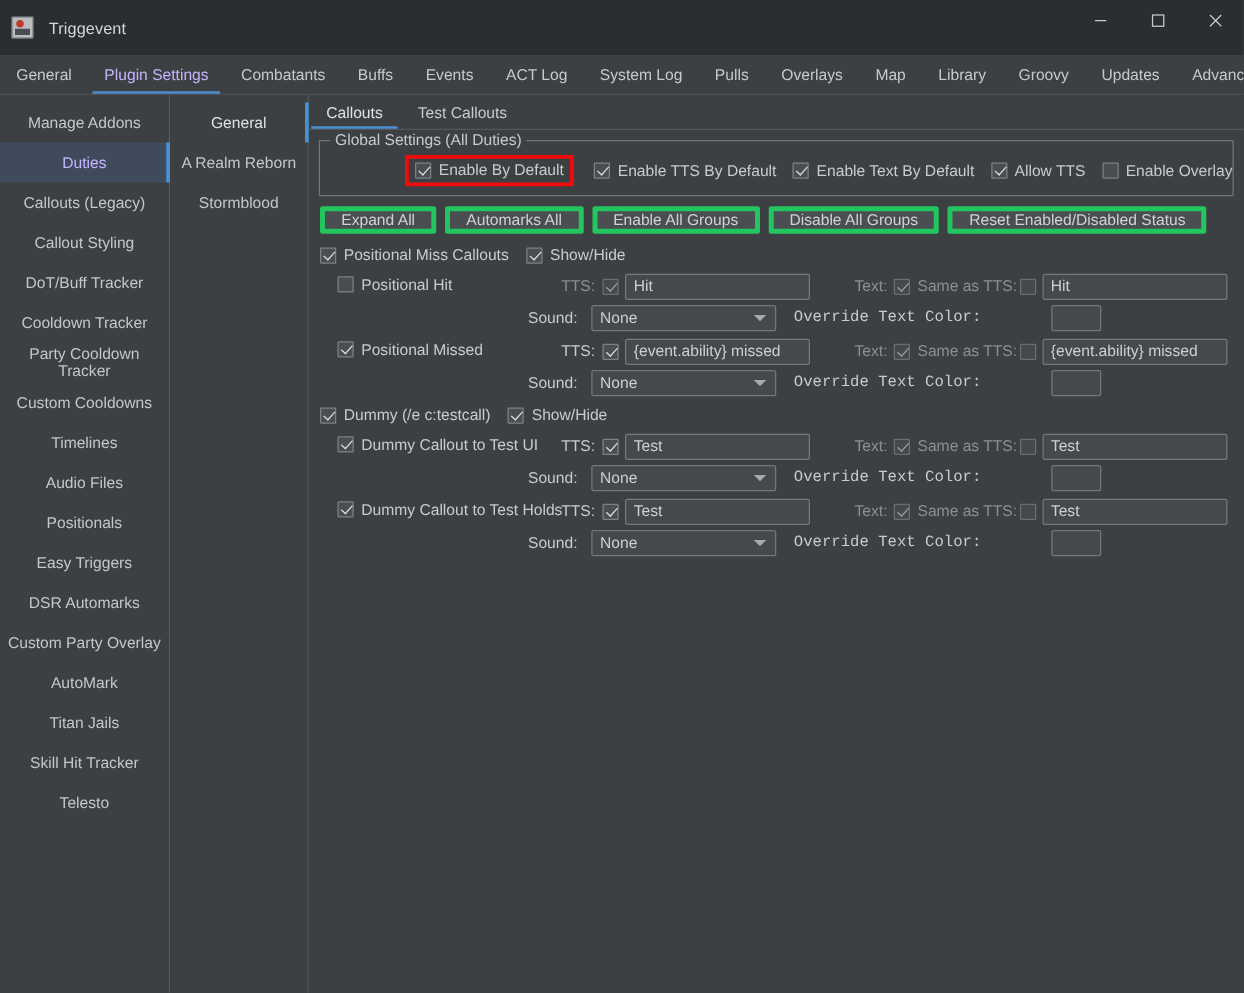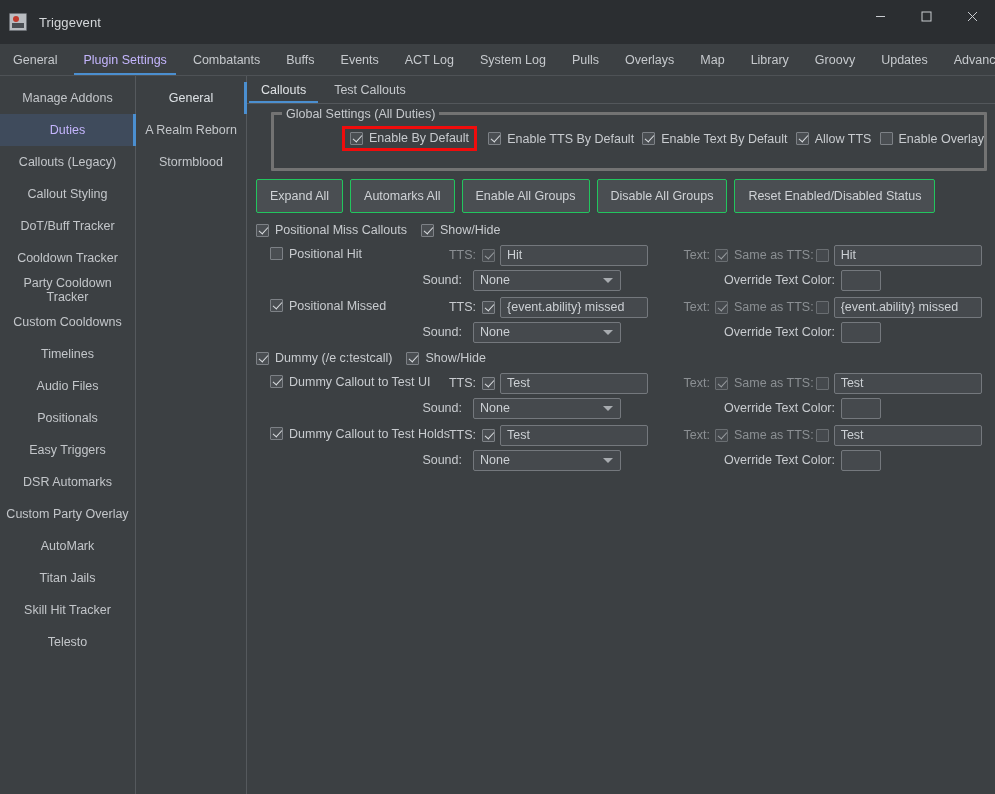--- a/index.html
+++ b/index.html
@@ -196,25 +196,25 @@
   .panel-inner {
     flex: 1;
     padding: 8px 5px 5px 3px;
     display: flex;
     flex-direction: column;
     min-height: 0;
   }
 
   
   .groupbox {
-    border: 3px solid #737373;
+    border: 1px solid #737373;
     border-radius: 1px;
     position: relative;
-    margin: 0 3px 8px 21px;
-    padding: 14px 0 20px 0;
+    margin: 0 3px 8px 5px;
+    padding: 14px 0 10px 0;
     flex: none;
   }
   .groupbox > .gb-title {
     position: absolute;
     top: -8px;
     left: 8px;
     background: #3c4043;
     padding: 0 4px;
     font-size: 12.5px;
     color: #c6c9cd;
@@ -269,25 +269,25 @@
     align-items: center;
   }
 
   
   .btnrow {
     display: flex;
     gap: 7px;
     padding: 0 0 6px 6px;
   }
   .btn {
-    height: 34px;
+    height: 22px;
     min-width: 60px;
     padding: 0 13px;
     background: #4a4e52;
-    border: 1px solid #22c55e;
+    border: 4px solid #22c55e;
     border-radius: 2px;
     color: #cfd2d6;
     font-size: 12.5px;
     font-family: "Liberation Sans", sans-serif;
     display: flex;
     align-items: center;
     justify-content: center;
     white-space: nowrap;
   }
 
@@ -382,24 +382,25 @@
 
   .lbl-text {
     width: 36px;
     text-align: right;
     flex: none;
     margin-left: 26px;
     margin-right: 5px;
   }
   .lbl-color {
     width: 206px;
-    text-align: right;
+    text-align: left;
     flex: none;
     margin-left: 14px;
     padding-right: 6px;
+    font-family: Liberation Mono, monospace;
   }
   .sameas {
     display: inline-flex;
     align-items: center;
     gap: 6px;
     margin-right: 2px;
   }
   .swatch {
     width: 40px; height: 21px;
     background: #45494d;

